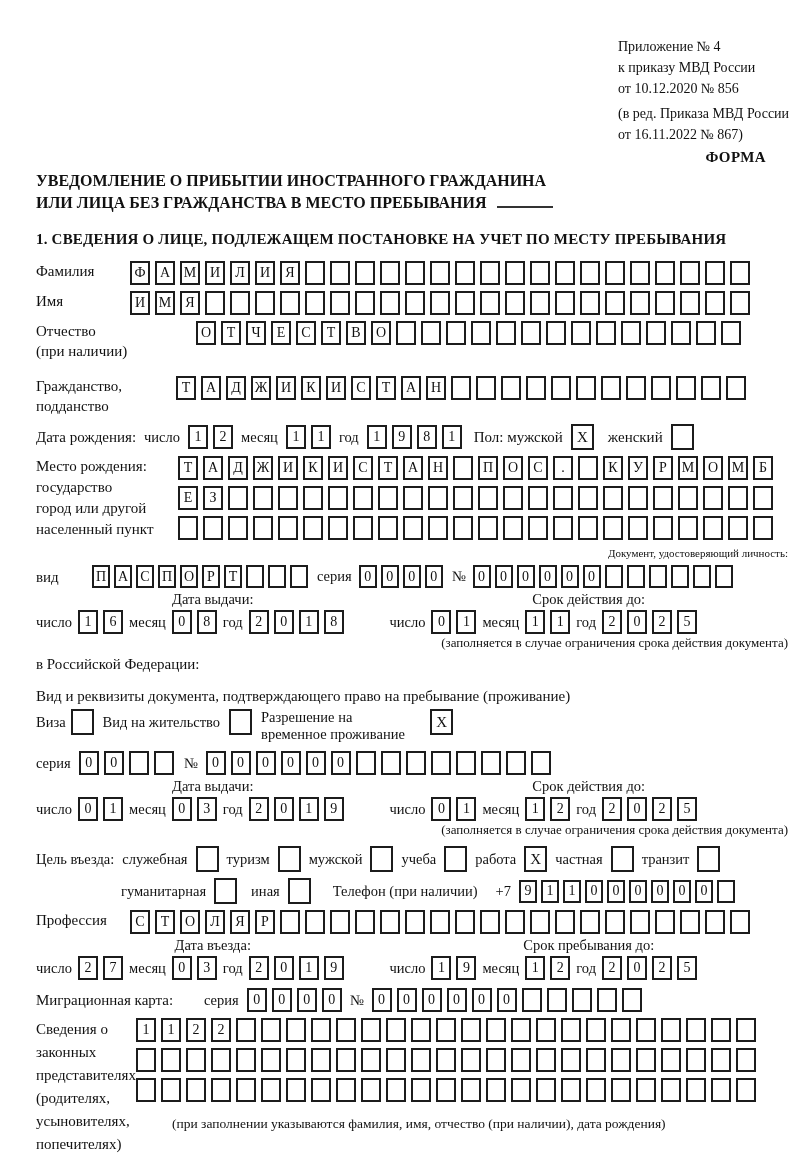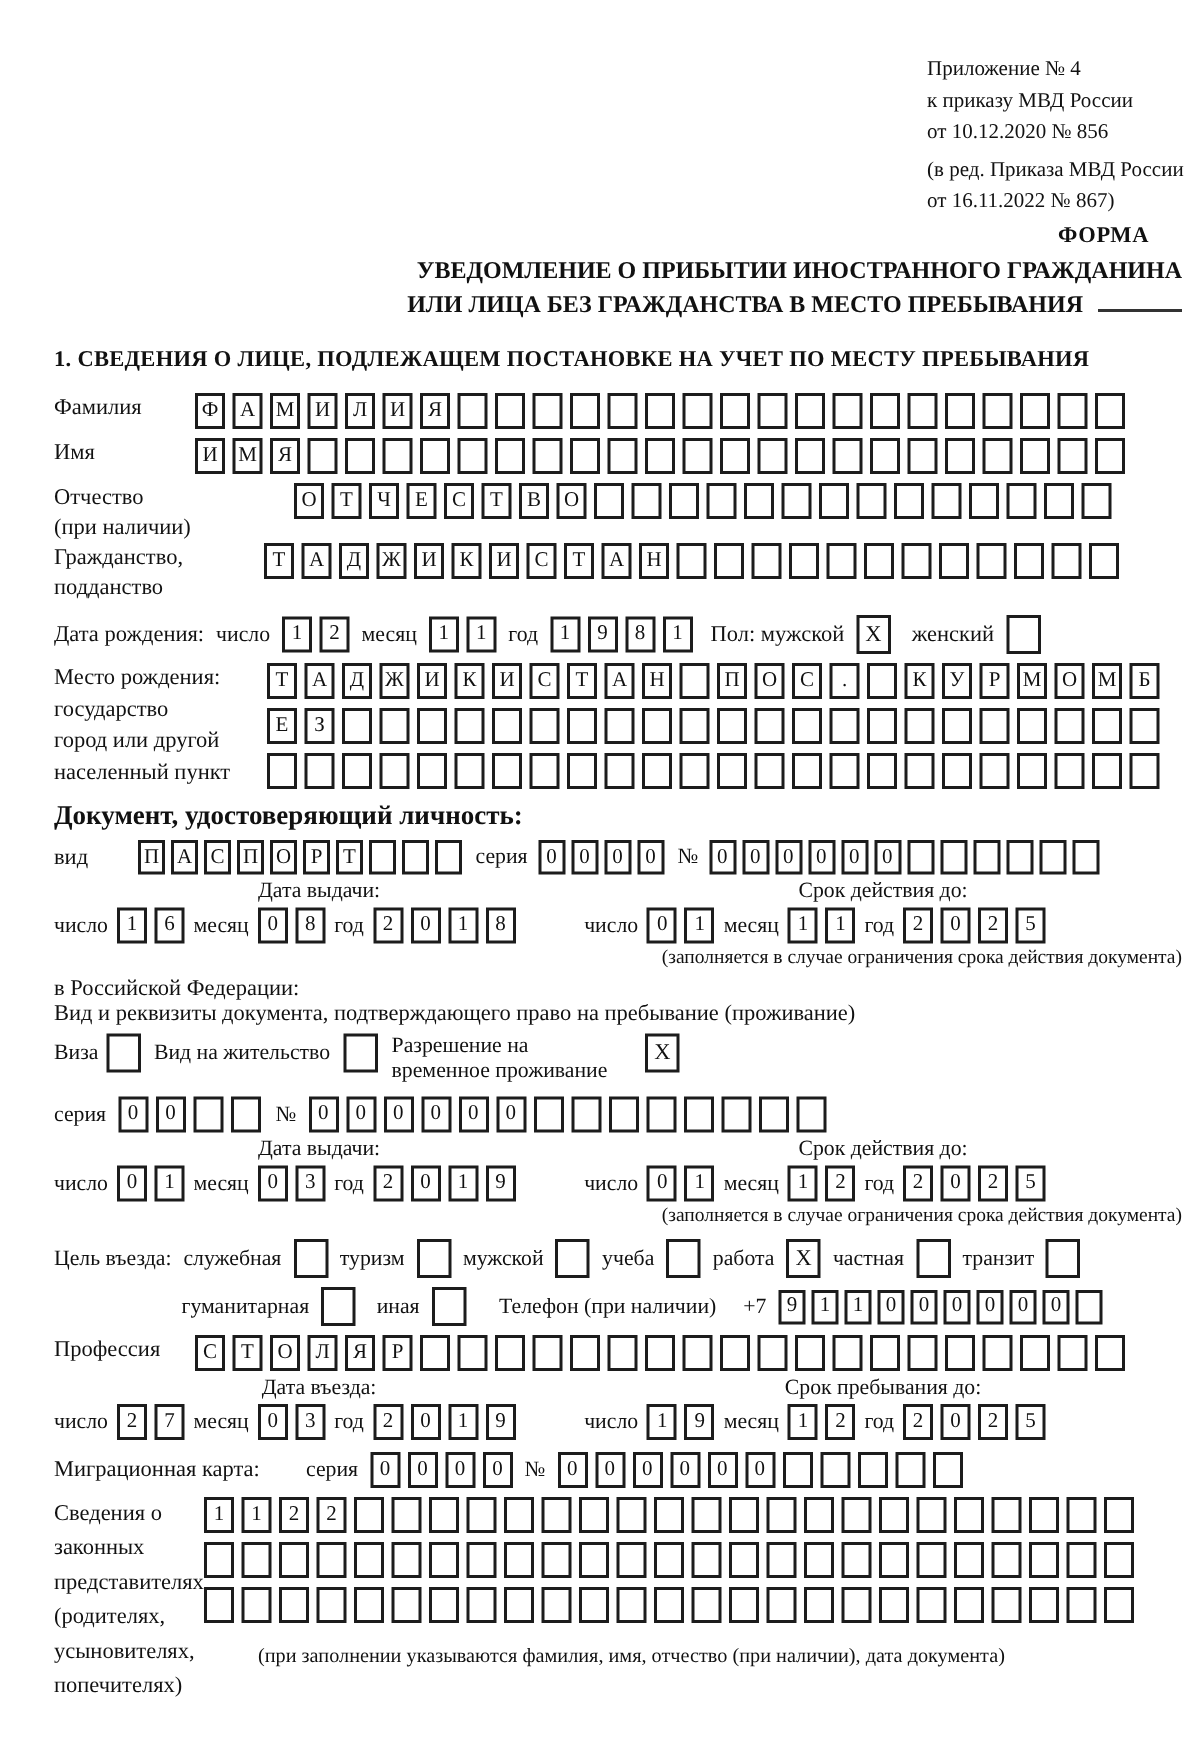--- a/index.html
+++ b/index.html
@@ -4,58 +4,58 @@
 <style>
   html,body{margin:0;padding:0;background:#ffffff;}
   .page{width:800px;height:1163px;position:relative;background:#ffffff;
         font-family:"Liberation Serif","DejaVu Serif",serif;color:#111;overflow:hidden;}
   .content{padding:0 12px 0 36px;box-sizing:border-box;}
 
   .hdr{position:absolute;left:618px;top:36px;font-size:14px;line-height:21px;}
   .hdr-sub{margin-top:4px;}
   .forma{position:absolute;right:34px;top:149px;font-weight:700;font-size:15px;letter-spacing:.4px;}
 
-  .title{padding-top:170px;text-align:right;font-weight:700;font-size:16px;line-height:22px;}
+  .title{padding-top:170px;text-align:left;font-weight:700;font-size:16px;line-height:22px;}
   .blank{display:inline-block;width:56px;border-bottom:2px solid #333;height:14px;margin-left:10px;}
 
   .sec{margin-top:17px;font-weight:700;font-size:15px;letter-spacing:.2px;}
 
   .frow{display:flex;align-items:flex-start;margin-top:6px;}
   .flabel{font-size:15px;line-height:20px;flex-shrink:0;}
   .lbl-94{width:94px;} .lbl-160{width:160px;} .lbl-140{width:140px;} .lbl-142{width:142px;}
   .cells{display:inline-flex;gap:5px;flex-wrap:nowrap;}
   .cell{box-sizing:border-box;width:20px;height:24px;border:2px solid #1c1c1c;
         display:inline-flex;align-items:center;justify-content:center;font-size:14px;flex-shrink:0;}
   .cells-sm .cell{width:18px;height:23px;}
   .cells-sm{gap:4px;}
   .checkbox{box-sizing:border-box;width:23px;height:26px;border:2px solid #1c1c1c;
         display:inline-flex;align-items:center;justify-content:center;font-size:15px;flex-shrink:0;}
 
   .col-rows{display:flex;flex-direction:column;gap:6px;}
-  .center-b{font-weight:700;text-align:left;font-size:18px;margin-top:7px;}
+  .center-b{font-weight:400;text-align:right;font-size:11px;margin-top:7px;}
   .plain{font-size:15px;}
 
   .dates-row{display:flex;margin-top:3px;}
   .date-col{width:47%;} .date-col.right{width:53%;}
   .date-title{text-align:center;font-size:14.5px;line-height:17px;}
   .dgroup{display:flex;align-items:center;gap:6px;margin-top:2px;}
   .dlbl{font-size:14.5px;}
   .limit-note{text-align:right;font-size:13px;line-height:16px;margin-top:1px;}
 
   .res-row{display:flex;align-items:flex-start;margin-top:4px;gap:9px;}
   .res-opt{display:flex;align-items:flex-start;gap:9px;}
   .res-label{font-size:14.5px;line-height:17px;}
   .res-label.w160{width:160px;text-align:left;} .res-label.w170{width:170px;text-align:center;}
 
   .purpose{align-items:center;gap:8px;}
   .purpose .plabel{font-size:14.5px;}
   .indent-85{margin-left:85px;}
 
   .rep-note{font-size:13.5px;margin-top:8px;margin-left:36px;}
-  .mt8{margin-top:8px;} .mt4{margin-top:0;}
+  .mt8{margin-top:8px;} .mt4{margin-top:15px;}
 </style>
 </head>
 <body>
 
 <div class="page">
 
   <div class="hdr">
     <div>Приложение № 4</div>
     <div>к приказу МВД России</div>
     <div>от 10.12.2020 № 856</div>
@@ -723,18 +723,18 @@
             <span class="cell"></span>
             <span class="cell"></span>
             <span class="cell"></span>
             <span class="cell"></span>
             <span class="cell"></span>
             <span class="cell"></span>
             <span class="cell"></span>
             <span class="cell"></span>
             <span class="cell"></span>
           </span>
-        <span class="rep-note">(при заполнении указываются фамилия, имя, отчество (при наличии), дата документа)</span>
+        <span class="rep-note">(при заполнении указываются фамилия, имя, отчество (при наличии), дата рождения)</span>
       </span>
     </div>
 
   </div>
 </div>
 
 </body></html>

